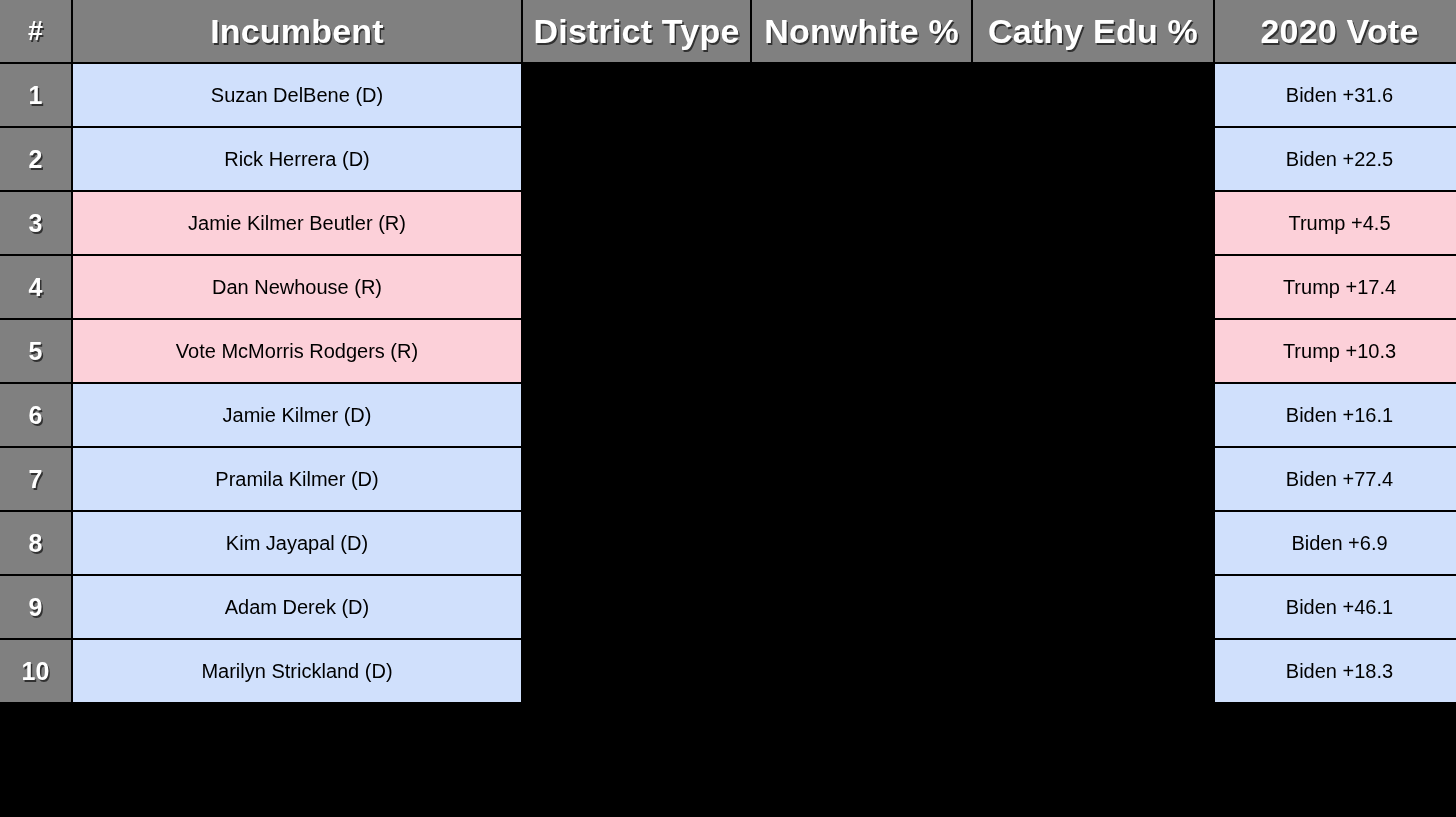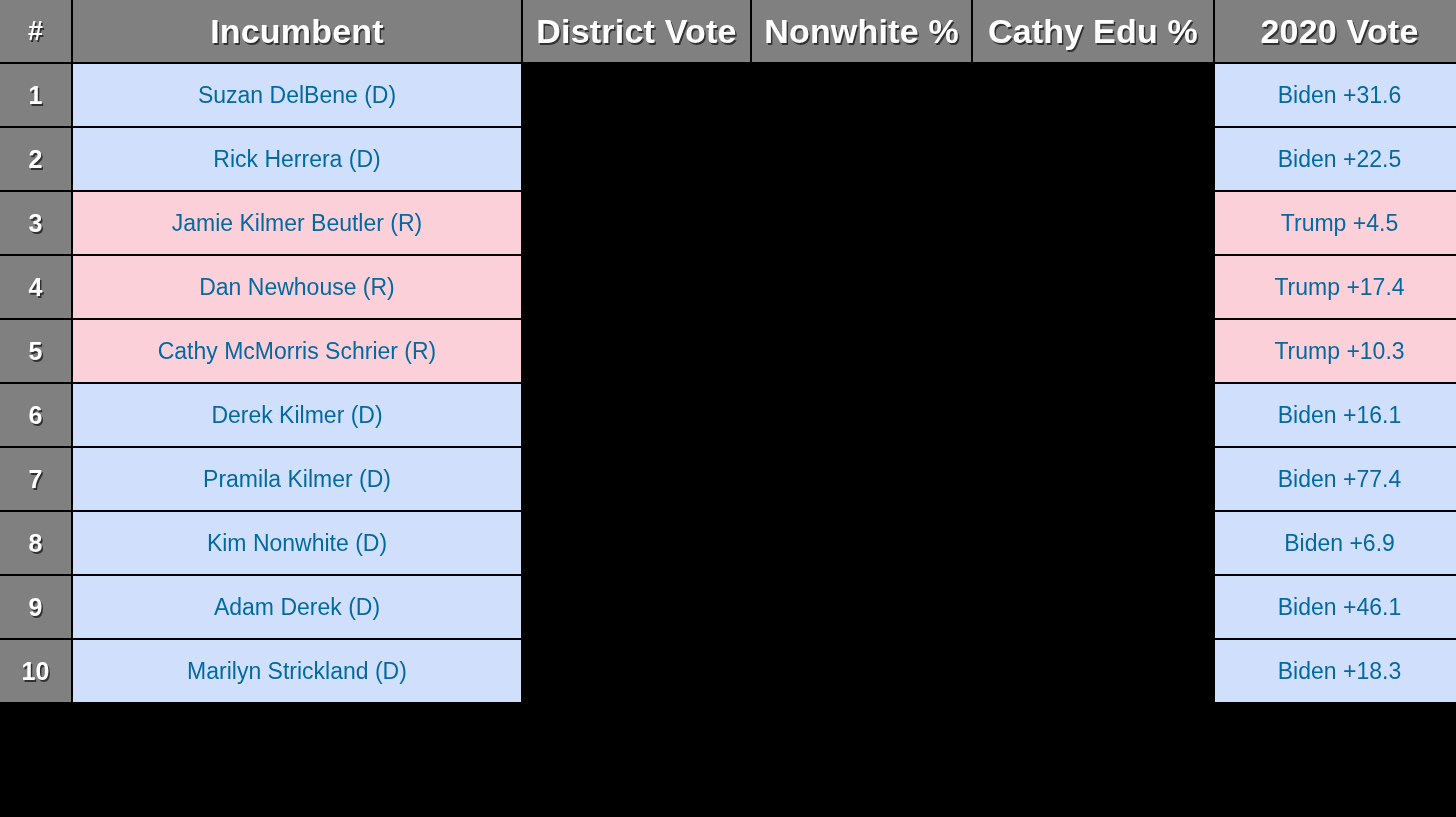--- a/index.html
+++ b/index.html
@@ -57,22 +57,22 @@
     white-space: nowrap;
     overflow: hidden;
   }
   thead th.h-rank { font-size: 27px; }
 
   
   tbody td {
     height: 62px;
     vertical-align: middle;
     text-align: center;
-    font-size: 23px;
-    color: #0369a1;
+    font-size: 20px;
+    color: #000000;
     padding: 0 8px;
     border: 0;
     white-space: nowrap;
     overflow: hidden;
   }
 
   td.rank {
     background: #808080;
     color: #ffffff;
     font-weight: bold;
@@ -101,21 +101,21 @@
       <col class="c-name">
       <col class="c-dtype">
       <col class="c-nw">
       <col class="c-edu">
       <col class="c-vote">
     </colgroup>
     <thead>
       <tr>
         <th class="h-rank">#</th>
         <th>Incumbent</th>
-        <th>District Vote</th>
+        <th>District Type</th>
         <th>Nonwhite %</th>
         <th>Cathy Edu %</th>
         <th>2020 Vote</th>
       </tr>
     </thead>
     <tbody id="table-body">
         <tr>
           <td class="rank">1</td>
           <td class="dem">Suzan DelBene (D)</td>
           <td class="blank"></td>
@@ -142,45 +142,45 @@
         <tr>
           <td class="rank">4</td>
           <td class="rep">Dan Newhouse (R)</td>
           <td class="blank"></td>
           <td class="blank"></td>
           <td class="blank"></td>
           <td class="rep">Trump +17.4</td>
         </tr>
         <tr>
           <td class="rank">5</td>
-          <td class="rep">Cathy McMorris Schrier (R)</td>
+          <td class="rep">Vote McMorris Rodgers (R)</td>
           <td class="blank"></td>
           <td class="blank"></td>
           <td class="blank"></td>
           <td class="rep">Trump +10.3</td>
         </tr>
         <tr>
           <td class="rank">6</td>
-          <td class="dem">Derek Kilmer (D)</td>
+          <td class="dem">Jamie Kilmer (D)</td>
           <td class="blank"></td>
           <td class="blank"></td>
           <td class="blank"></td>
           <td class="dem">Biden +16.1</td>
         </tr>
         <tr>
           <td class="rank">7</td>
           <td class="dem">Pramila Kilmer (D)</td>
           <td class="blank"></td>
           <td class="blank"></td>
           <td class="blank"></td>
           <td class="dem">Biden +77.4</td>
         </tr>
         <tr>
           <td class="rank">8</td>
-          <td class="dem">Kim Nonwhite (D)</td>
+          <td class="dem">Kim Jayapal (D)</td>
           <td class="blank"></td>
           <td class="blank"></td>
           <td class="blank"></td>
           <td class="dem">Biden +6.9</td>
         </tr>
         <tr>
           <td class="rank">9</td>
           <td class="dem">Adam Derek (D)</td>
           <td class="blank"></td>
           <td class="blank"></td>

